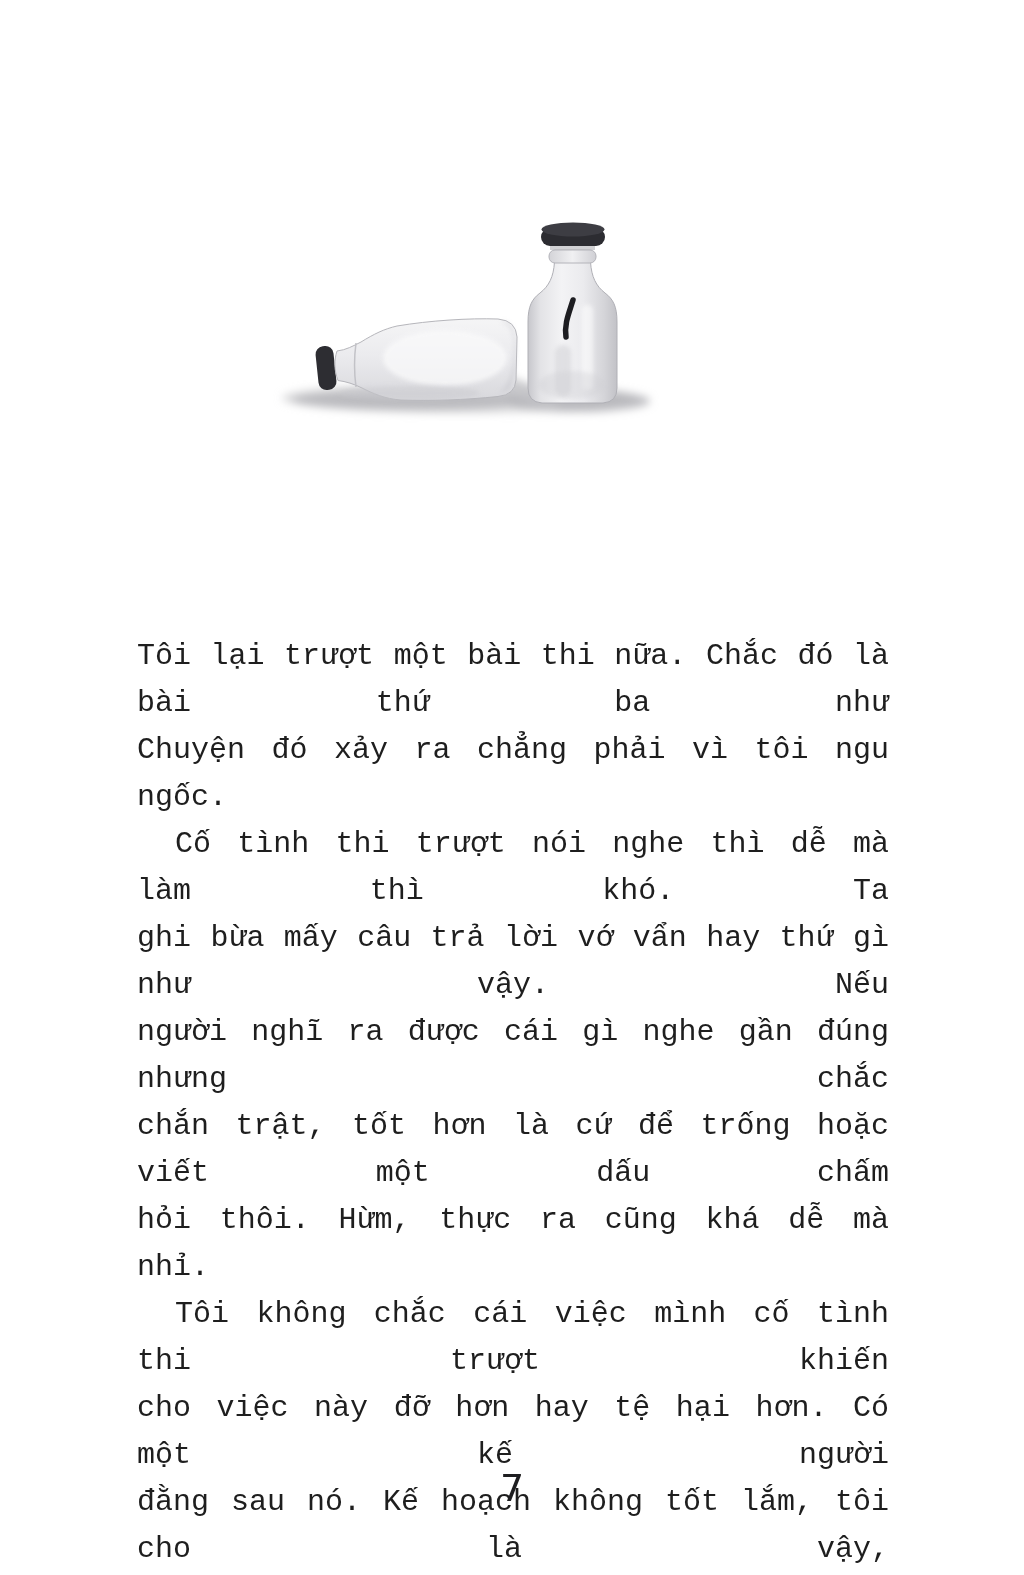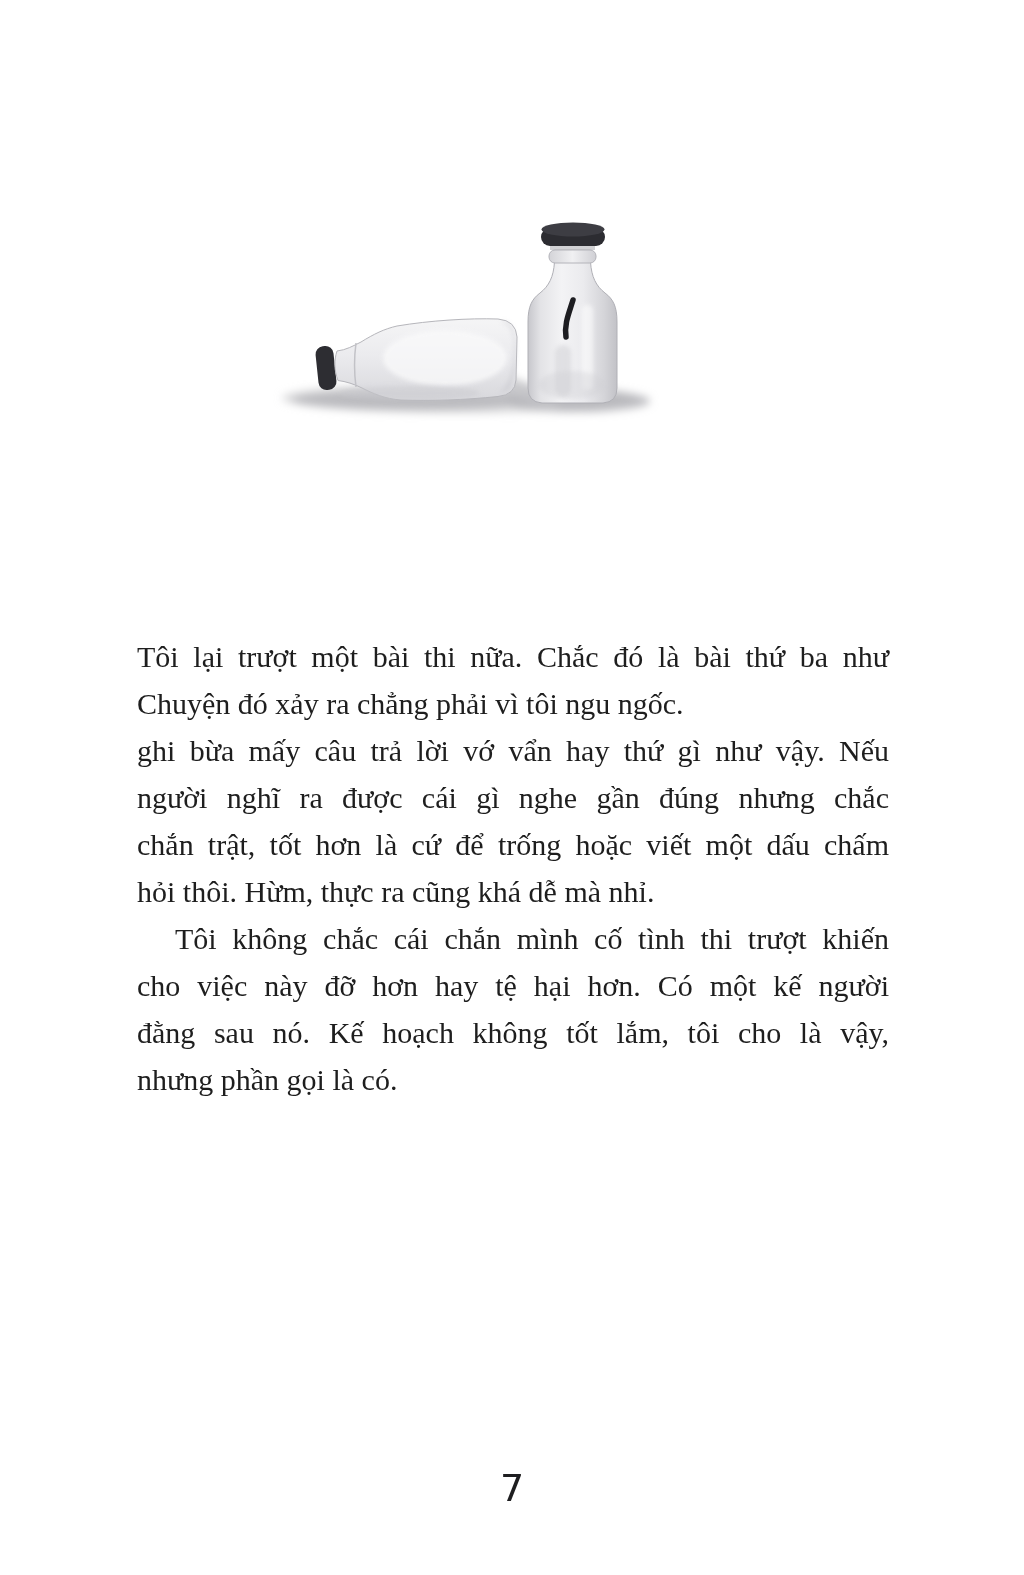--- a/index.html
+++ b/index.html
@@ -21,21 +21,21 @@
   .text-block {
     position: absolute;
     left: 137px;
     top: 633px;
     width: 752px;
     font-family: "Liberation Serif", serif;
     font-size: 30px;
     line-height: 47px;
     color: #1e1e1e;
   }
-  .para { margin: 0; padding: 0; }
+  .para { margin: 0; padding: 0; font-family: Liberation Mono, monospace; }
   .ln {
     text-align: justify;
     text-align-last: left;
   }
   .jl { text-align-last: justify; }
   .ind { text-indent: 38px; }
   .page-number {
     position: absolute;
     left: 0;
     right: 0;
@@ -131,27 +131,28 @@
       </g>
     </svg>
   </div>
 
   <main class="text-block">
     <div class="para">
       <div class="ln jl">Tôi lại trượt một bài thi nữa. Chắc đó là bài thứ ba như</div>
       <div class="ln">Chuyện đó xảy ra chẳng phải vì tôi ngu ngốc.</div>
     </div>
     <div class="para">
+      <div class="ln jl ind">Cố tình thi trượt nói nghe thì dễ mà làm thì khó. Ta</div>
       <div class="ln jl">ghi bừa mấy câu trả lời vớ vẩn hay thứ gì như vậy. Nếu</div>
       <div class="ln jl">người nghĩ ra được cái gì nghe gần đúng nhưng chắc</div>
       <div class="ln jl">chắn trật, tốt hơn là cứ để trống hoặc viết một dấu chấm</div>
       <div class="ln">hỏi thôi. Hừm, thực ra cũng khá dễ mà nhỉ.</div>
     </div>
     <div class="para">
-      <div class="ln jl ind">Tôi không chắc cái chắn mình cố tình thi trượt khiến</div>
+      <div class="ln jl ind">Tôi không chắc cái việc mình cố tình thi trượt khiến</div>
       <div class="ln jl">cho việc này đỡ hơn hay tệ hại hơn. Có một kế người</div>
       <div class="ln jl">đằng sau nó. Kế hoạch không tốt lắm, tôi cho là vậy,</div>
       <div class="ln">nhưng phần gọi là có.</div>
     </div>
   </main>
 
   <div class="page-number">7</div>
 
 </div>
 

